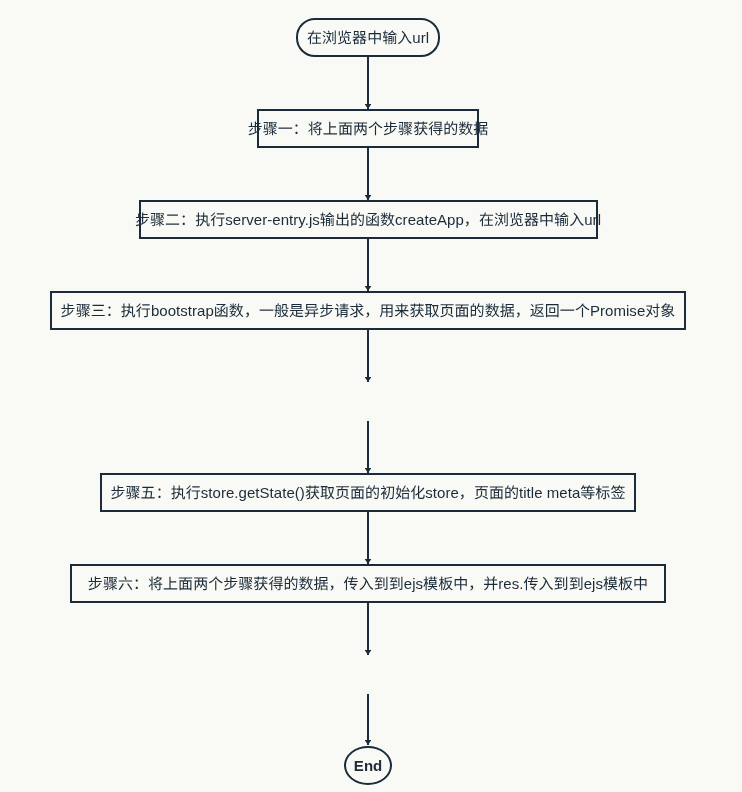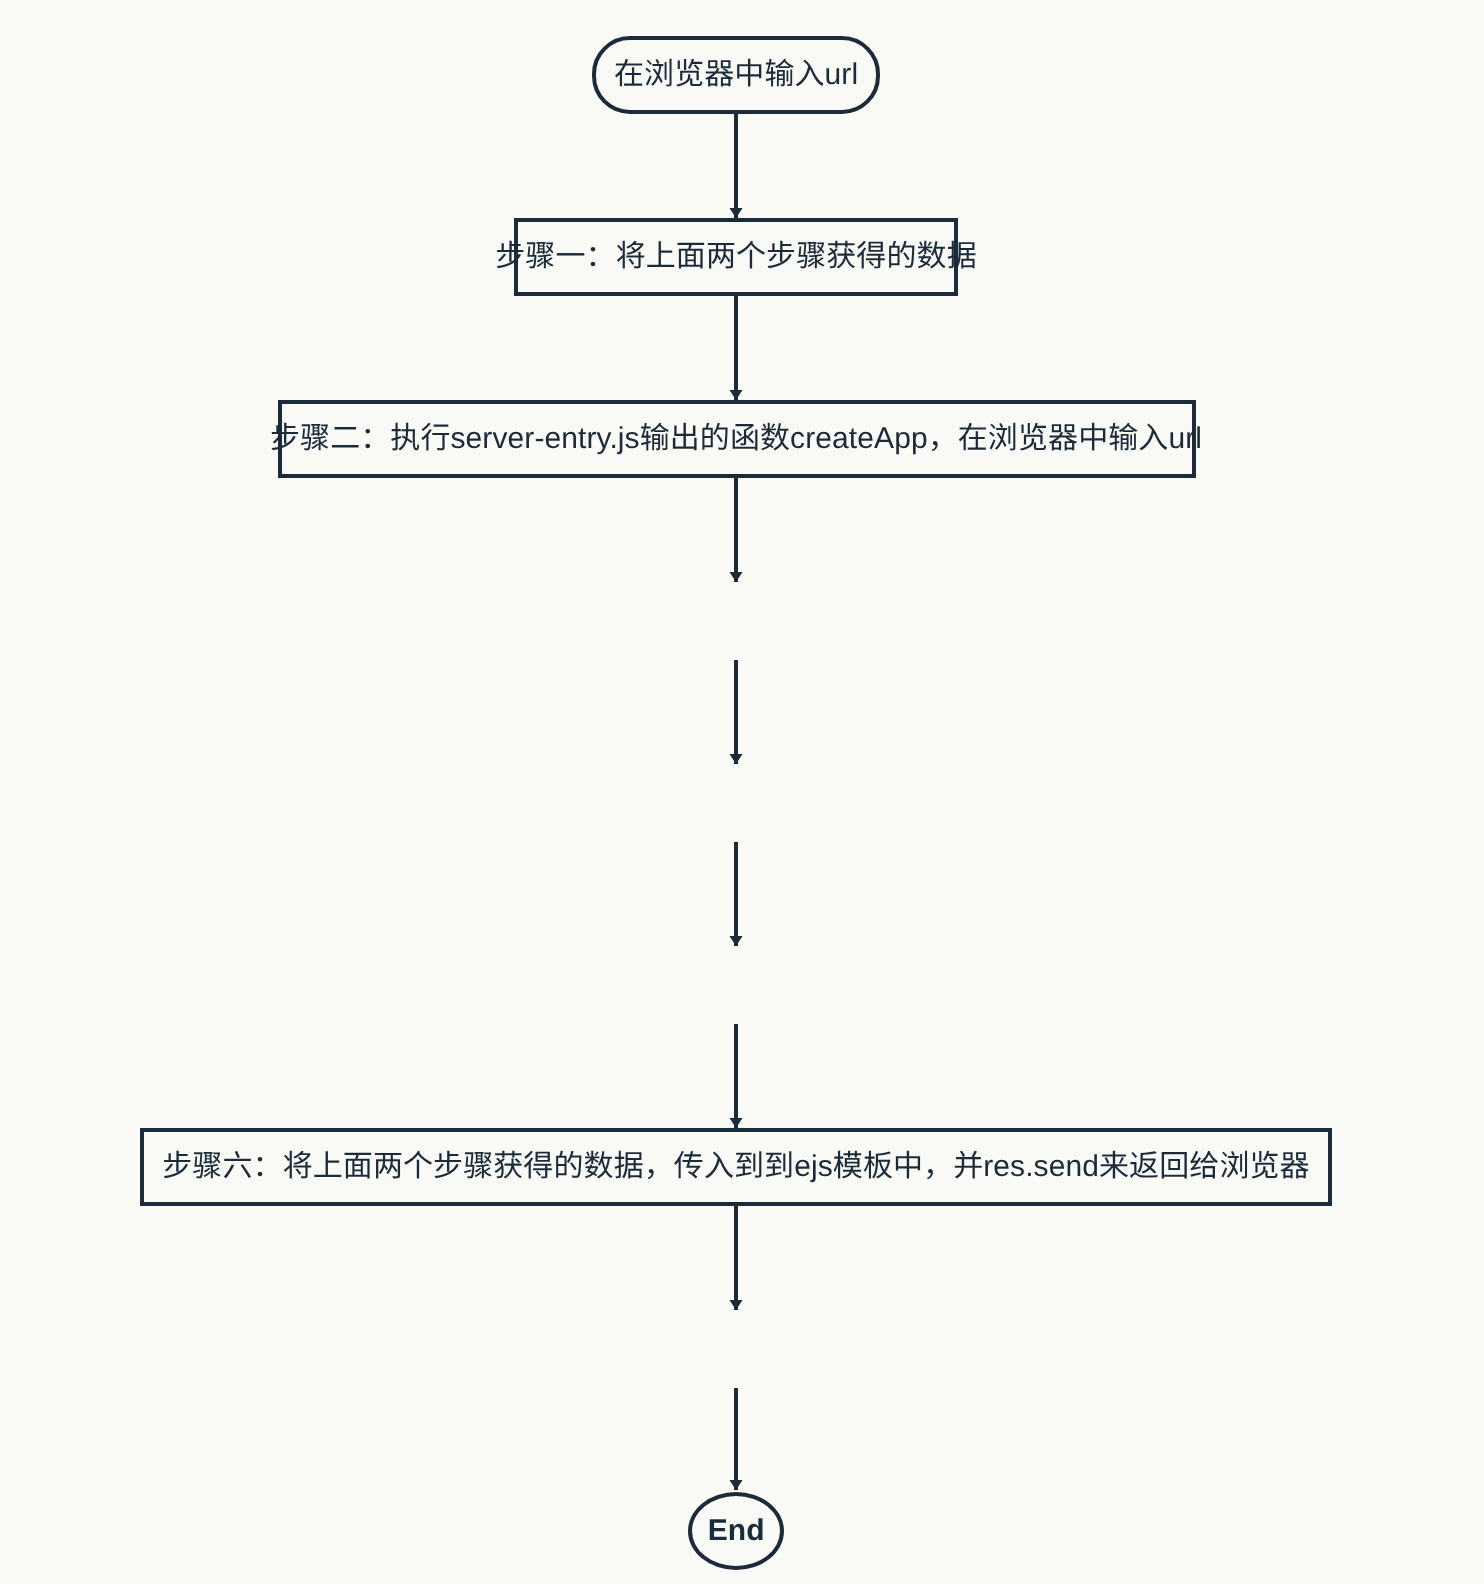--- a/index.html
+++ b/index.html
@@ -37,19 +37,25 @@
 
   <div class="node round" style="left:295.8px;top:18px;width:144.5px;height:39px">
     <span>在浏览器中输入url</span>
   </div>
   <div class="node" style="left:257px;top:109px;width:222px;height:39px">
     <span>步骤一：将上面两个步骤获得的数据</span>
   </div>
   <div class="node" style="left:138.5px;top:200px;width:459px;height:39px">
     <span>步骤二：执行server-entry.js输出的函数createApp，在浏览器中输入url</span>
   </div>
+  <div class="node" style="left:50px;top:291px;width:636px;height:39px">
+    <span>步骤三：执行bootstrap函数，一般是异步请求，用来获取页面的数据，返回一个Promise对象</span>
+  </div>
+  <div class="node" style="left:100px;top:473px;width:536px;height:39px">
+    <span>步骤五：执行store.getState()获取页面的初始化store，页面的title meta等标签</span>
+  </div>
   <div class="node" style="left:70px;top:564px;width:596px;height:39px">
-    <span>步骤六：将上面两个步骤获得的数据，传入到到ejs模板中，并res.send来返回给浏览器</span>
+    <span>步骤六：将上面两个步骤获得的数据，传入到到ejs模板中，并res.传入到到ejs模板中</span>
   </div>
   <div class="node ellipse" style="left:343.8px;top:745.5px;width:48.6px;height:39.4px">
     <span>End</span>
   </div>
 </div>
 
 </body></html>

